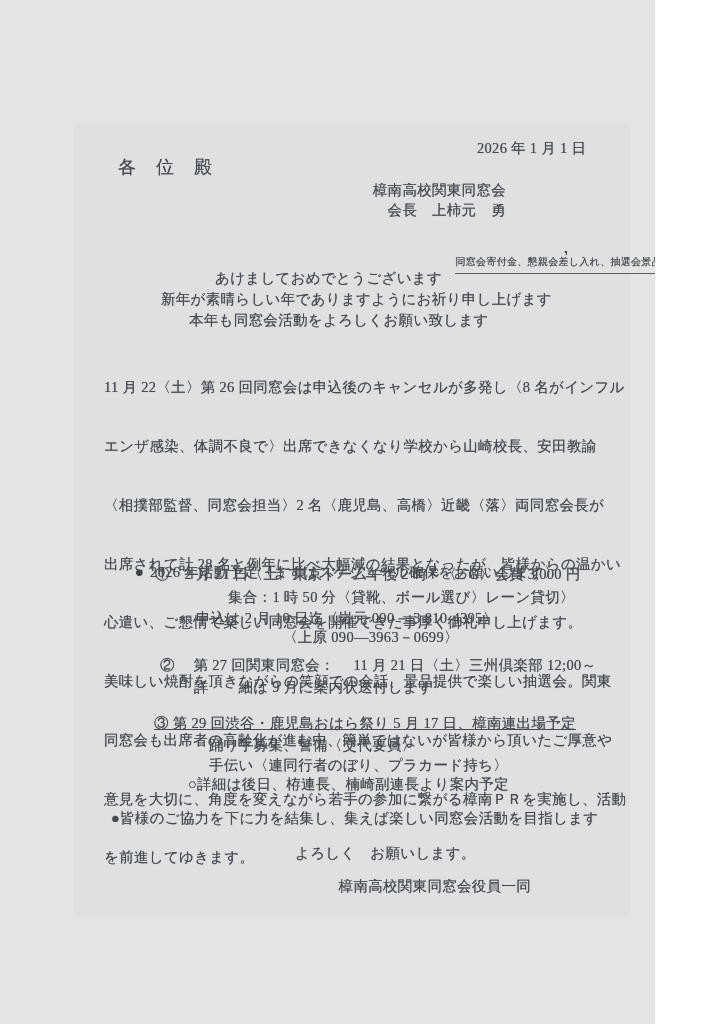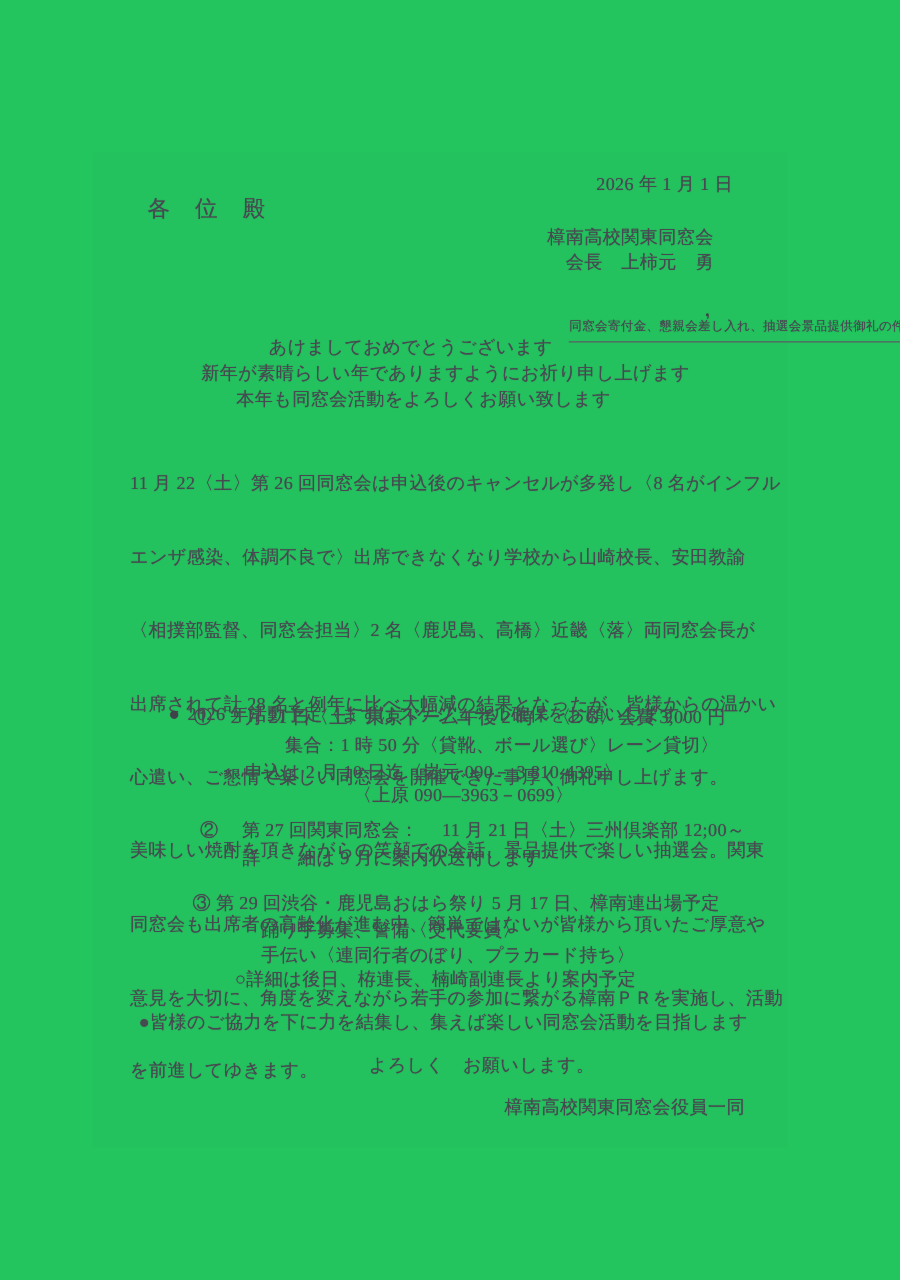--- a/index.html
+++ b/index.html
@@ -1,21 +1,21 @@
 <!DOCTYPE html>
 <html lang="ja"><head>
 <meta charset="utf-8">
 <style>
   html,body{margin:0;padding:0;}
   body{
     width:724px;height:1024px;background:#ffffff;
     font-family:"Liberation Serif","DejaVu Serif",serif;
     color:#474a51;
   }
-  .page{position:relative;width:720px;height:1024px;overflow:hidden;background:#22c55e;}
+  .page{position:relative;width:655px;height:1024px;overflow:hidden;background:#e5e5e5;}
   .scan-shade{
     position:absolute;left:74px;top:122px;width:556px;height:796px;
     background:rgba(110,112,120,0.035);
   }
   .t{
     position:absolute;font-size:14.5px;line-height:19.6px;
     letter-spacing:0.3px;white-space:pre;
     text-shadow:0 0 0.7px rgba(72,75,82,0.75);
   }
   .date{left:477px;top:139px;}
@@ -37,21 +37,21 @@
   .body-paragraph{left:104px;top:339px;width:528px;}
   .body-paragraph .line{white-space:pre;}
   .schedule-heading{left:119px;top:543px;}
   .schedule-heading .bullet{font-size:15px;margin-right:6px;color:#3f424a;}
   .item1-l1{left:155px;top:565px;}
   .item1-l2{left:228px;top:588px;}
   .item1-l3{left:196px;top:609px;}
   .item1-l4{left:283px;top:628px;}
   .item2-l1{left:160px;top:656px;}
   .item2-l2{left:194px;top:678px;}
-  .item3-l1{left:154px;top:714px;}
+  .item3-l1{left:154px;top:714px;text-decoration:underline;}
   .item3-l2{left:209px;top:736px;}
   .item3-l3{left:209px;top:756px;}
   .item3-l4{left:188px;top:775px;}
   .closing-line{left:111px;top:809px;}
   .regards-line{left:295px;top:844px;}
   .signature{right:124px;top:877px;}
 </style>
 </head>
 <body>
 

